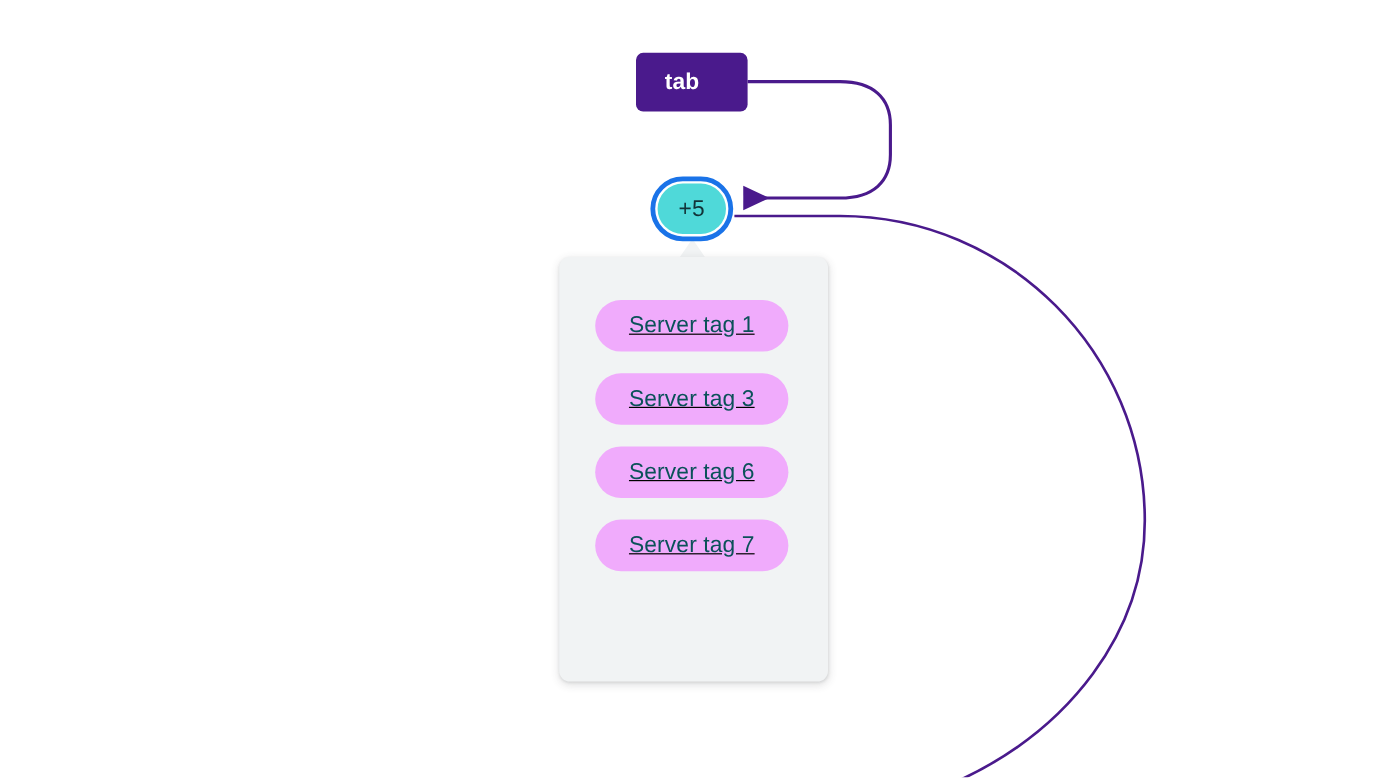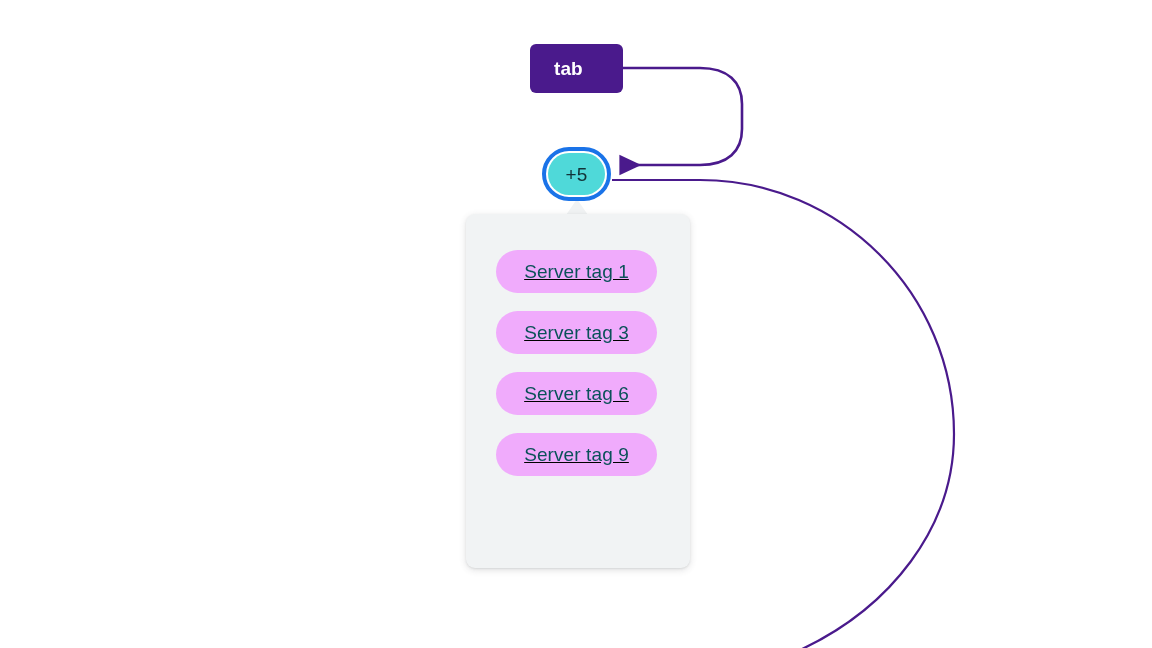--- a/index.html
+++ b/index.html
@@ -187,19 +187,19 @@
       <div class="tag-pill">
         <span class="tag-pill-label">Server tag 3</span>
       </div>
 
 
       <div class="tag-pill">
         <span class="tag-pill-label">Server tag 6</span>
       </div>
 
       <div class="tag-pill">
-        <span class="tag-pill-label">Server tag 9</span>
+        <span class="tag-pill-label">Server tag 7</span>
       </div>
 
     </div>
   </div>
 
 </div>
 
 </body></html>

